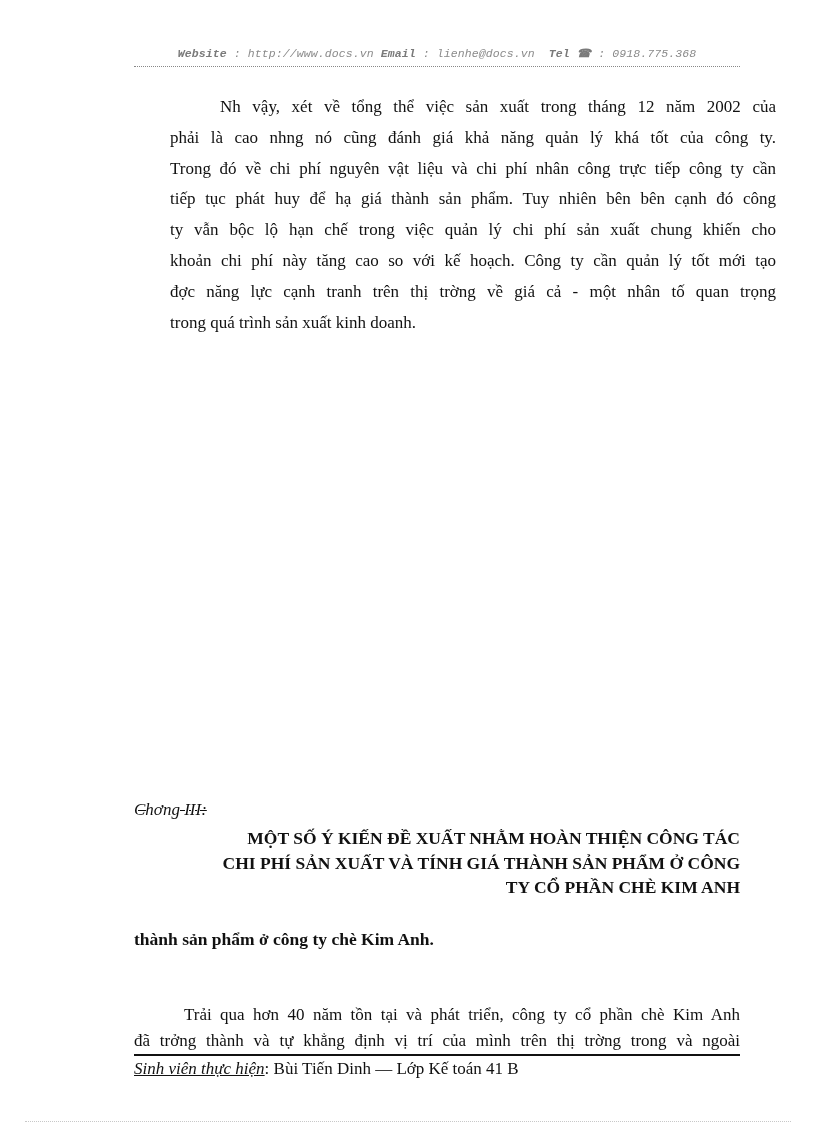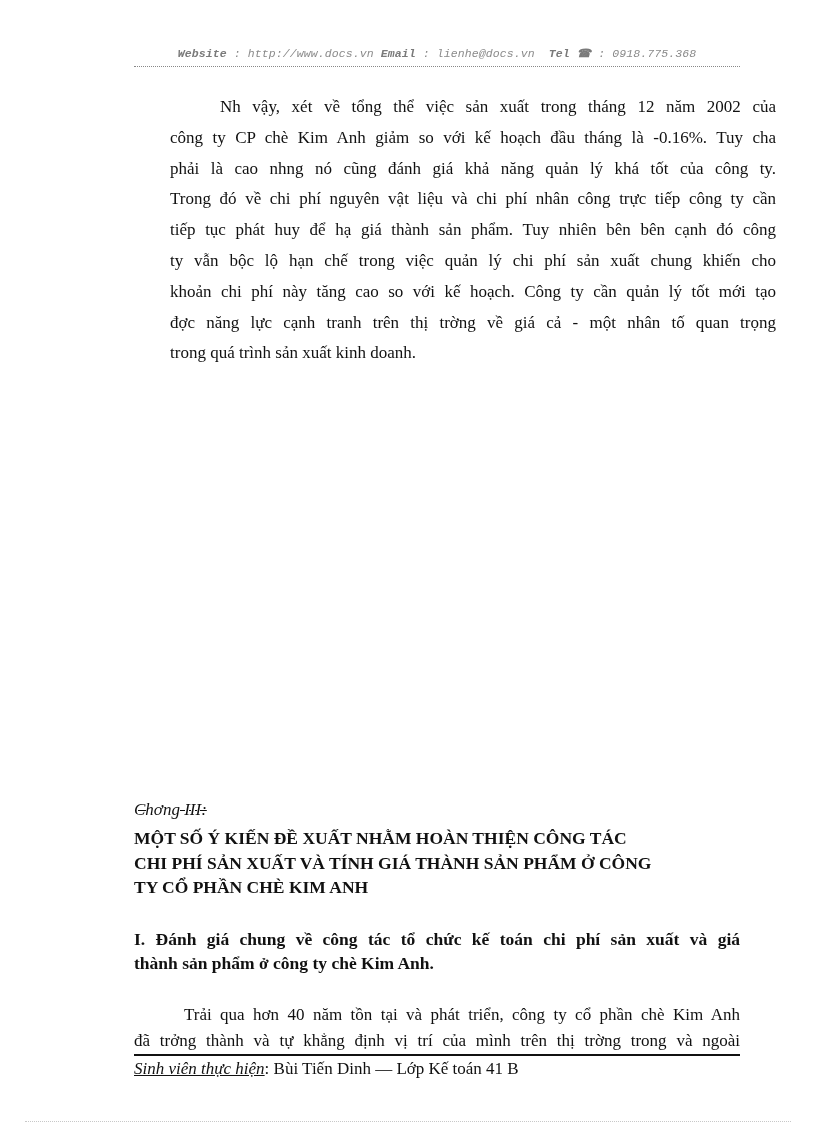--- a/index.html
+++ b/index.html
@@ -74,21 +74,21 @@
   .chapter-label span {
     text-decoration: underline;
     text-underline-offset: -5px;
     text-decoration-thickness: 1px;
   }
   .chapter-title {
     position: absolute;
     left: 134px;
     width: 606px;
     top: 826px;
-    text-align: left;
+    text-align: right;
     font-weight: bold;
     font-size: 17.5px;
     line-height: 24.5px;
   }
   .chapter-title .tline { display: block; white-space: nowrap; }
   .section-heading {
     position: absolute;
     left: 134px;
     width: 606px;
     top: 927px;
@@ -139,41 +139,39 @@
 <div class="page-header">
   <b>Website</b><span> : </span><span>http://www.docs.vn</span>
   <b>Email</b><span> : </span><span>lienhe@docs.vn</span>
   &nbsp;<b>Tel</b>
   <b>☎</b><span> : </span><span>0918.775.368</span>
 </div>
 <div class="header-rule"></div>
 
 <div class="body-para para-1">
   <span class="line indent">Nh  vậy, xét về tổng thể việc sản xuất trong tháng 12 năm 2002 của</span>
-  <span class="line">công ty CP chè Kim Anh giảm so với kế hoạch đầu tháng là -0.16%. Tuy cha</span>
   <span class="line">phải là cao nhng  nó cũng đánh giá khả năng quản lý khá tốt của công ty.</span>
   <span class="line">Trong đó về chi phí nguyên vật liệu và chi phí nhân công trực tiếp công ty cần</span>
   <span class="line">tiếp tục phát huy để hạ giá thành sản phẩm. Tuy nhiên bên bên cạnh đó công</span>
   <span class="line">ty vẫn bộc lộ hạn chế trong việc quản lý chi phí sản xuất chung khiến cho</span>
   <span class="line">khoản chi phí này tăng cao so với kế hoạch. Công ty cần quản lý tốt mới tạo</span>
   <span class="line">đợc  năng lực cạnh tranh trên thị trờng  về giá cả - một nhân tố quan trọng</span>
   <span class="line last">trong quá trình sản xuất kinh doanh.</span>
 </div>
 
 <div class="chapter-label">
   <span>Chơng  III:</span>
 </div>
 <div class="chapter-title">
   <span class="tline">MỘT SỐ Ý KIẾN ĐỀ XUẤT NHẰM HOÀN THIỆN CÔNG TÁC</span>
   <span class="tline">CHI PHÍ SẢN XUẤT VÀ TÍNH GIÁ THÀNH SẢN PHẨM Ở CÔNG</span>
   <span class="tline">TY CỔ PHẦN CHÈ KIM ANH</span>
 </div>
 
 <div class="section-heading">
-  <span class="line">I. Đánh giá chung về công tác tổ chức kế toán chi phí sản xuất và giá</span>
   <span class="line last">thành sản phẩm ở công ty chè Kim Anh.</span>
 </div>
 
 <div class="body-para para-3">
   <span class="line indent">Trải qua hơn 40 năm tồn tại và phát triển, công ty cổ phần chè Kim Anh</span>
   <span class="line">đã trởng  thành và tự khẳng định vị trí của mình trên thị trờng  trong và ngoài</span>
 </div>
 
 <div class="footer-rule"></div>
 <div class="footer-text">

